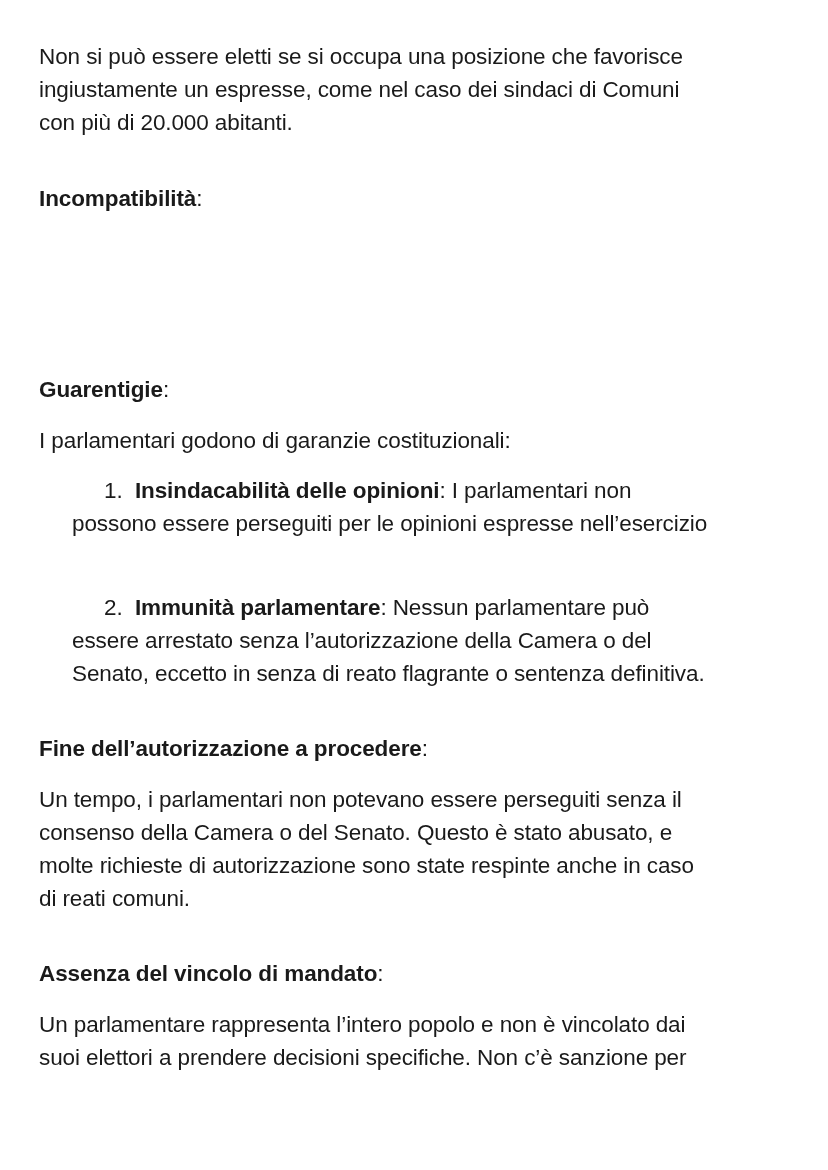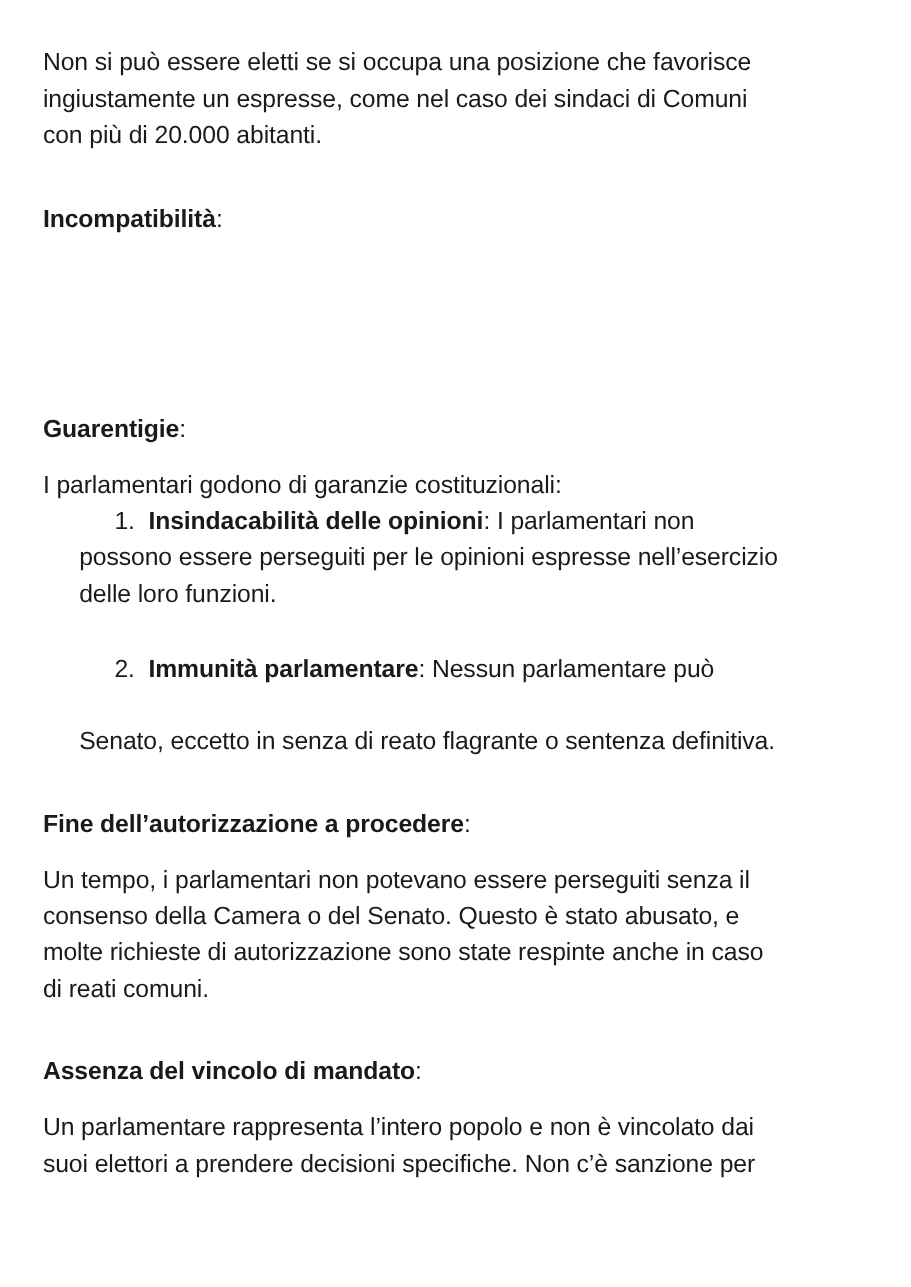--- a/index.html
+++ b/index.html
@@ -27,31 +27,30 @@
     <span>Incompatibilità</span><span class="colon">:</span>
   </p>
 
   <p class="blk" style="top:424px">
     <span>I parlamentari godono di garanzie costituzionali:</span>
   </p>
   <p class="blk head" style="top:373px">
     <span>Guarentigie</span><span class="colon">:</span>
   </p>
 
-  <p class="item" style="top:457px">
+  <p class="item" style="top:474px">
     <span class="num">1.</span>&nbsp;
     <span class="bold">Insindacabilità delle opinioni</span><span>: I parlamentari non</span><br>
     <span>possono essere perseguiti per le opinioni espresse nell’esercizio</span><br>
-    <span>delle loro funzioni.</span>
   </p>
 
   <p class="item" style="top:591px">
     <span class="num">2.</span>&nbsp;
     <span class="bold">Immunità parlamentare</span><span>: Nessun parlamentare può</span><br>
-    <br>
+    <span>essere arrestato senza l’autorizzazione della Camera o del</span><br>
     <span>Senato, eccetto in senza di reato flagrante o sentenza definitiva.</span>
   </p>
 
   <p class="blk head" style="top:732px">
     <span>Fine dell’autorizzazione a procedere</span><span class="colon">:</span>
   </p>
   <p class="blk" style="top:783px">
     <span>Un tempo, i parlamentari non potevano essere perseguiti senza il</span><br>
     <span>consenso della Camera o del Senato. Questo è stato abusato, e</span><br>
     <span>molte richieste di autorizzazione sono state respinte anche in caso</span><br>

